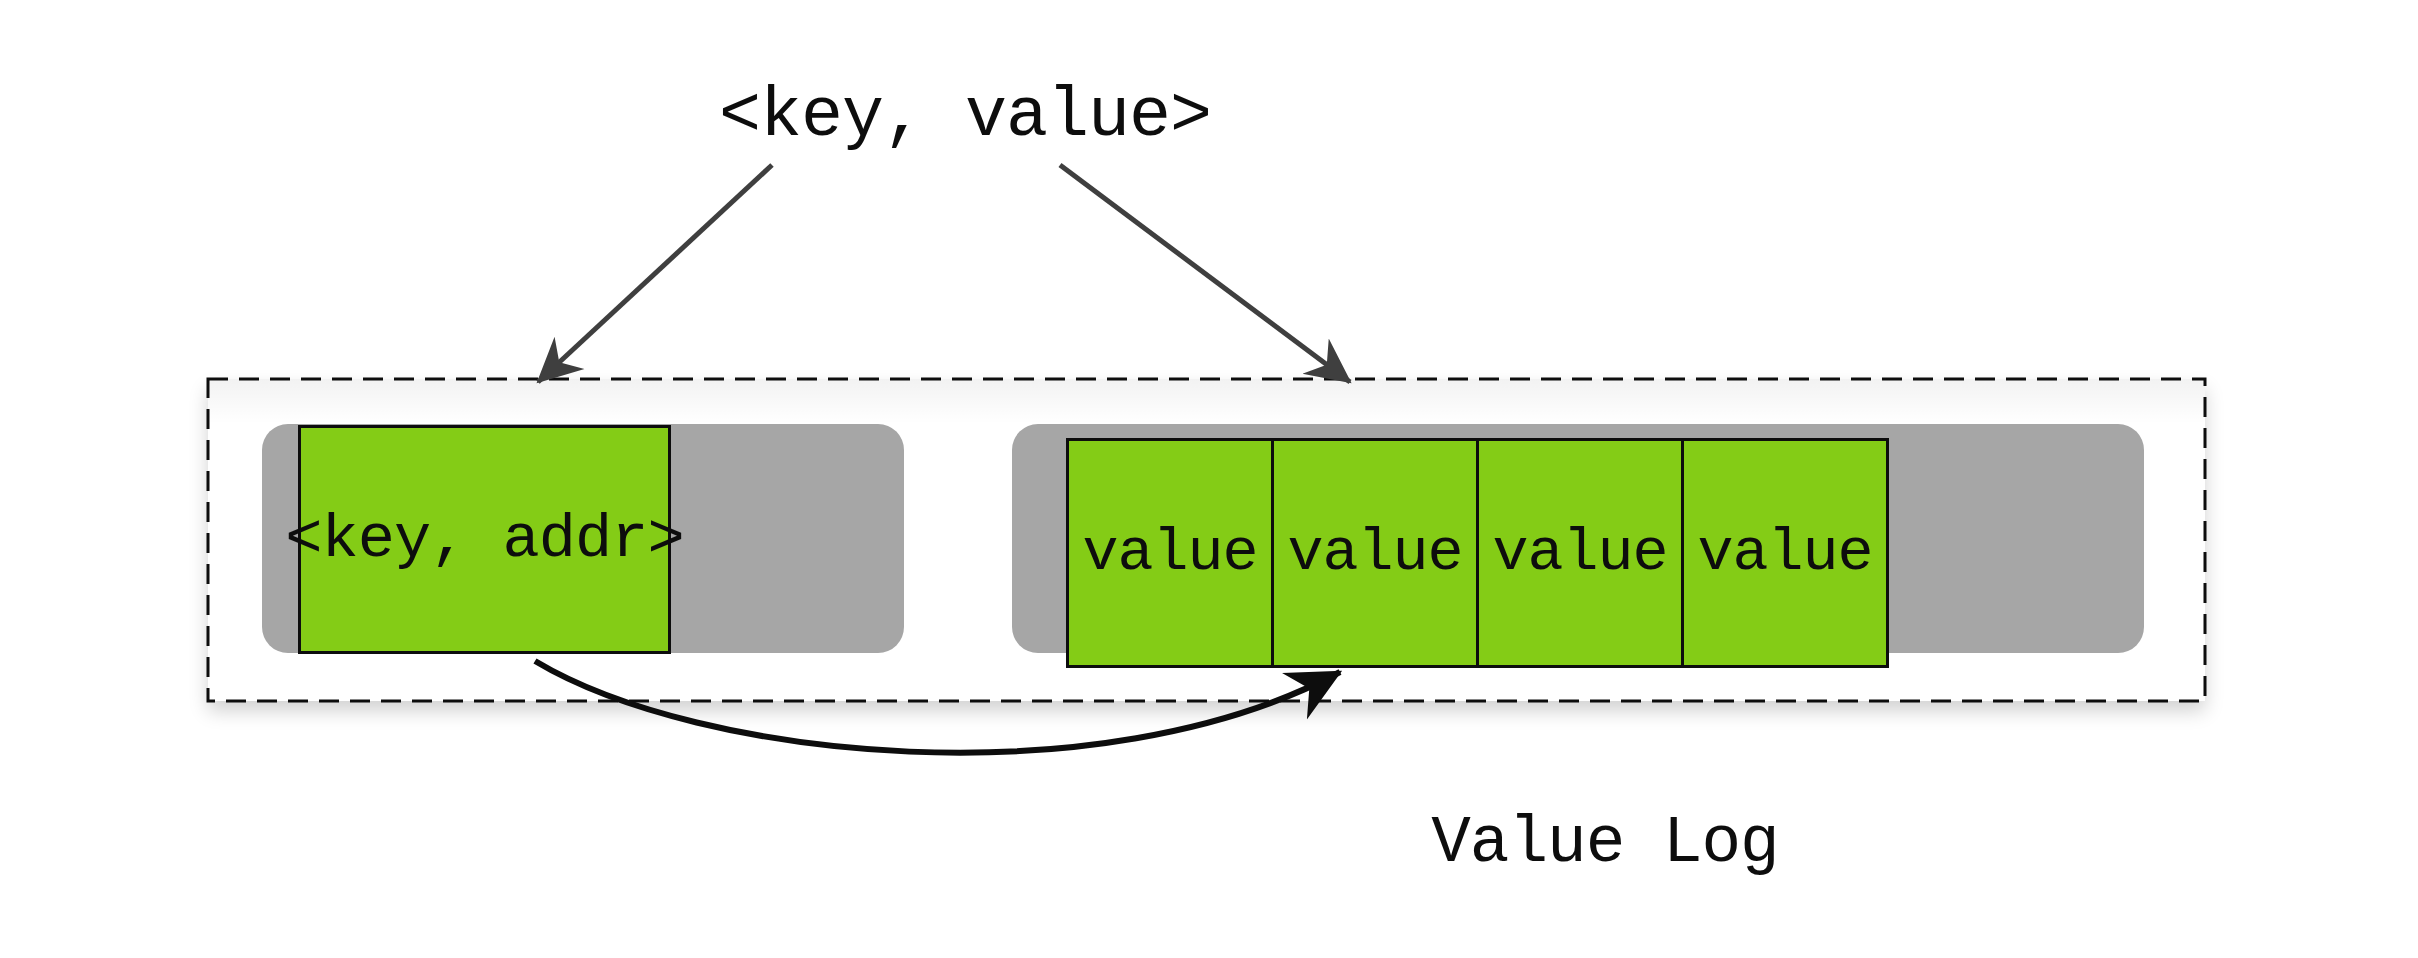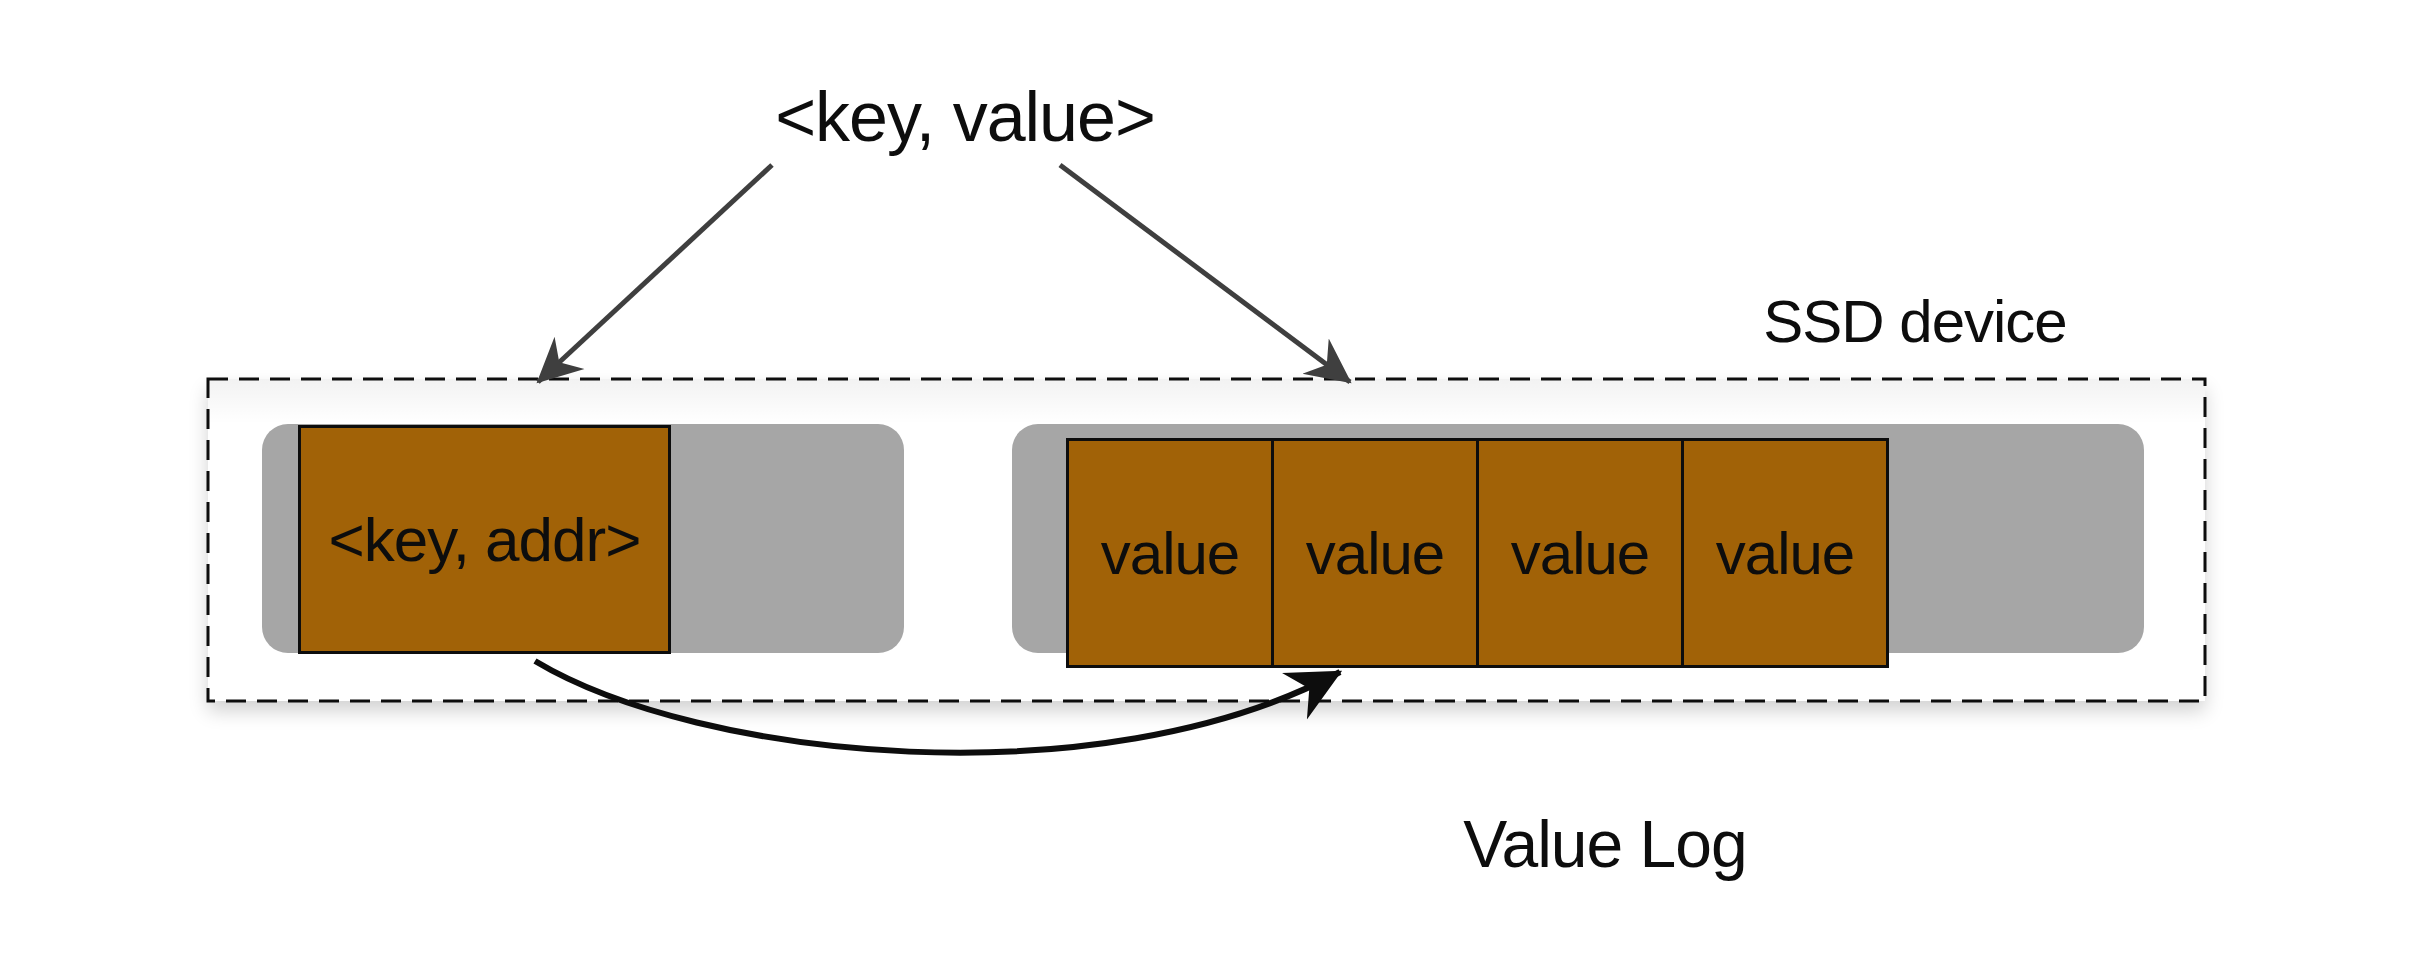--- a/index.html
+++ b/index.html
@@ -1,32 +1,32 @@
 <!DOCTYPE html>
 <html style="--gray-fill: #a6a6a6; --arrow-gray: #3f3f3f; --ink: #0d0d0d;"><head>
 <meta charset="utf-8">
 <style>
   html,body{margin:0;padding:0;background:#ffffff;}
   .stage{
     position:relative;width:2418px;height:958px;background:#ffffff;overflow:hidden;
-    font-family:Liberation Sans, sans-serif;color:#0d0d0d;
+    font-family:Liberation Mono, monospace;color:#0d0d0d;
   }
   .txt{position:absolute;white-space:nowrap;line-height:1;letter-spacing:-1px;color:#0d0d0d;}
   .title{top:82px;left:715px;width:500px;text-align:center;font-size:70px;}
   .ssd-label{top:292px;left:1665px;width:500px;text-align:center;font-size:60px;}
   .panel{
     position:absolute;left:208px;top:379px;width:1997px;height:322px;background:#ffffff;
     box-shadow:0 10px 18px rgba(0,0,0,0.18);
     background-image:linear-gradient(180deg, rgba(0,0,0,0.05), rgba(0,0,0,0) 14%);
   }
   .gray{position:absolute;background:var(--gray-fill,#a6a6a6);border-radius:26px;}
   .lsm-gray{left:262px;top:424px;width:642px;height:229px;}
   .vlog-gray{left:1012px;top:424px;width:1132px;height:229px;}
   .box{
-    position:absolute;background:#a16207;border:3px solid #0d0d0d;box-sizing:border-box;
+    position:absolute;background:#84cc16;border:3px solid #0d0d0d;box-sizing:border-box;
     display:flex;align-items:center;justify-content:center;font-size:62px;letter-spacing:-1px;
     white-space:nowrap;
   }
   .key-addr{left:298px;top:425px;width:373px;height:229px;}
   .cell{top:438px;width:208px;height:230px;font-size:60px;}
   .c0{left:1066px;} .c1{left:1271px;} .c2{left:1476px;} .c3{left:1681px;}
   .bottom-label{top:811px;width:500px;text-align:center;font-size:66px;}
   .lsm-label{left:323px;}
   .vlog-label{left:1355px;}
   .overlay{position:absolute;left:0;top:0;width:2418px;height:958px;pointer-events:none;}
@@ -34,21 +34,20 @@
   .arrow-black-stroke{stroke:var(--ink,#0d0d0d);stroke-width:6;fill:none;}
   .dashed-rect{stroke:var(--ink,#0d0d0d);stroke-width:3;fill:none;stroke-dasharray:20 11;}
 </style>
 </head>
 <body>
 
 <div class="stage">
 
   <div class="txt title">&lt;key, value&gt;</div>
 
-  <div class="txt ssd-label">SSD device</div>
 
   <div class="panel"></div>
 
   <div class="gray lsm-gray"></div>
   <div class="box key-addr">&lt;key, addr&gt;</div>
 
   <div class="gray vlog-gray"></div>
   <div class="box cell c0">value</div>
   <div class="box cell c1">value</div>
   <div class="box cell c2">value</div>

